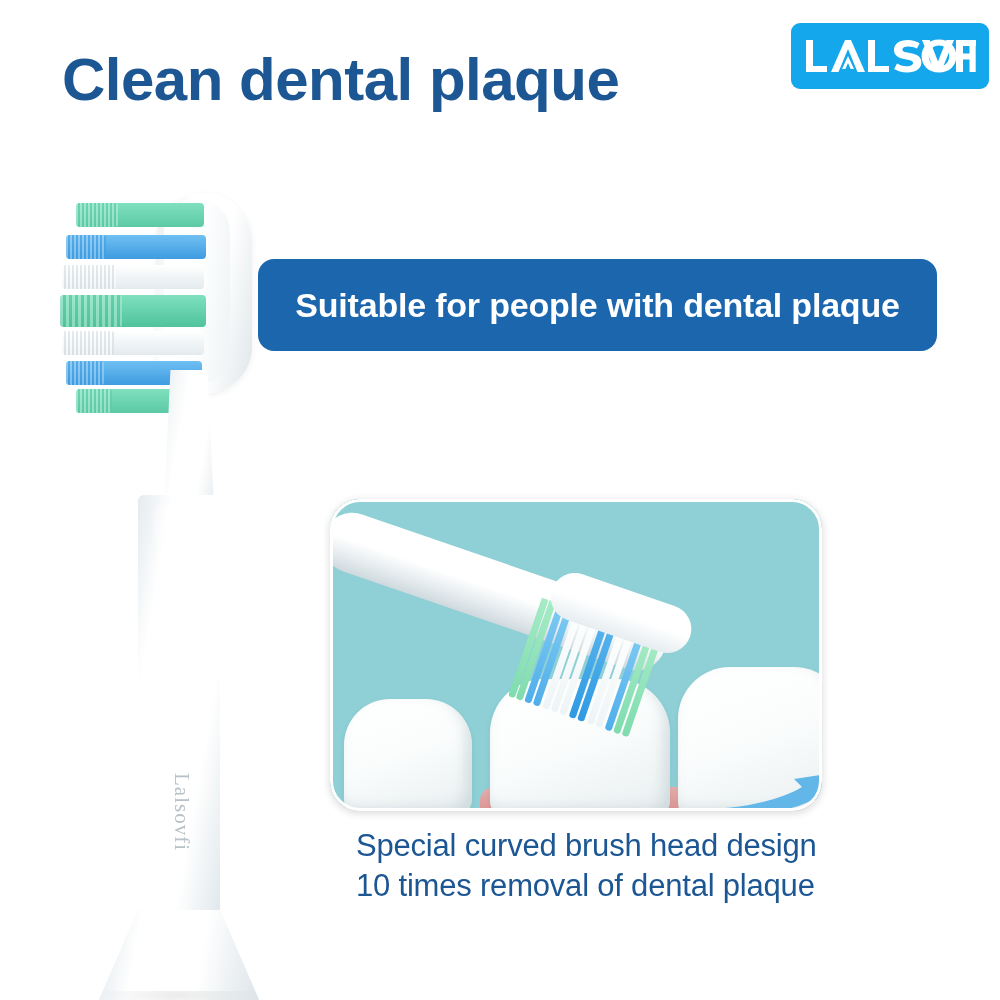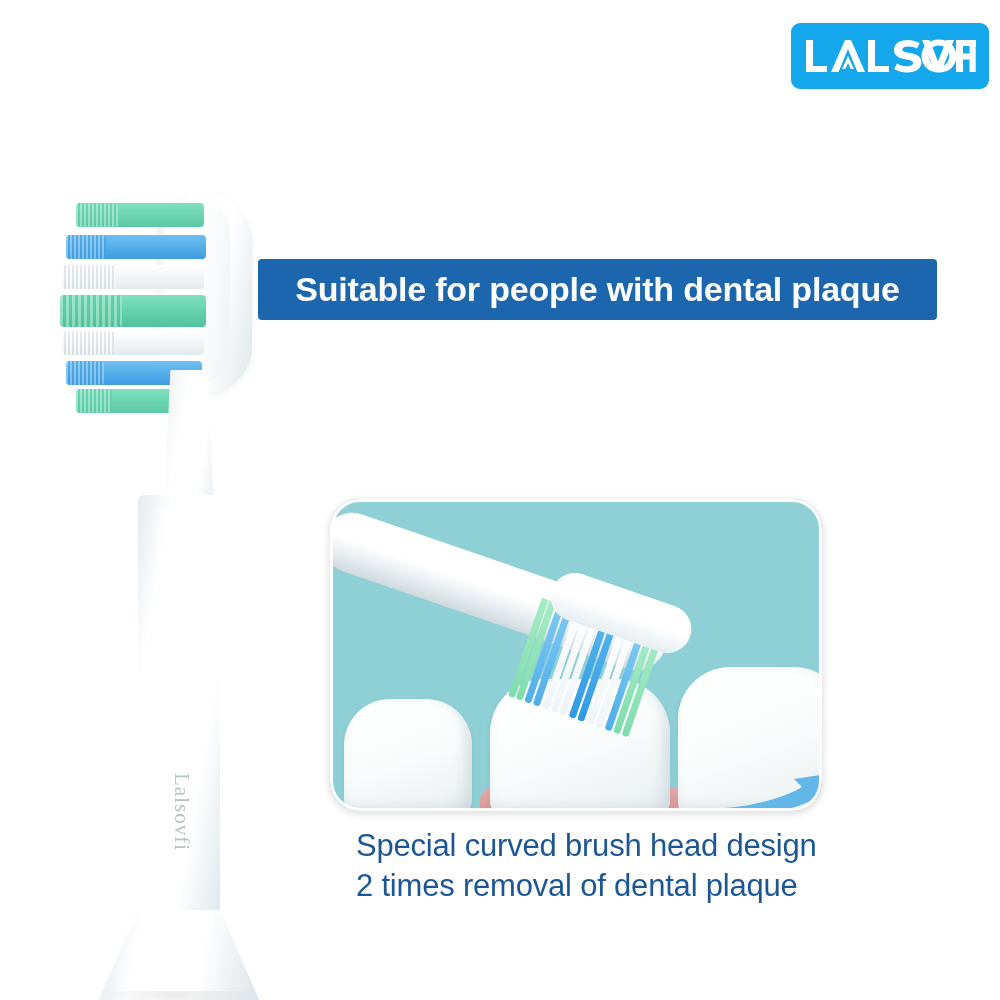--- a/index.html
+++ b/index.html
@@ -26,23 +26,23 @@
     position:absolute;left:62px;top:48px;
     font-size:60px;line-height:1.05;
     font-weight:700;
     letter-spacing:-0.5px;
     color:#1C5693;
     white-space:nowrap;
   }
 
   
   .pill{
-    position:absolute;left:258px;top:259px;width:679px;height:61px;
+    position:absolute;left:258px;top:259px;width:679px;height:92px;
     background:#1C66AE;
-    border-radius:4px;
+    border-radius:16px;
     display:flex;align-items:center;justify-content:center;
   }
   .pill-text{
     color:#ffffff;font-size:34px;font-weight:700;letter-spacing:-0.2px;
     white-space:nowrap;
   }
 
   
   .brush{position:absolute;left:40px;top:165px;width:230px;height:760px;}
 
@@ -188,20 +188,21 @@
 
         <path d="M150 4 h7.6 l8.4 21.6 L174.4 4 H182 l-13 32 h-6 Z" transform="translate(-32,0)"></path>
 
         <path d="M152 4 h20 v6 h-13 v7.4 h11.6 v6 H159 V36 h-7 Z"></path>
 
         <path d="M166 4 h6.2 v32 H166 Z" transform="translate(-0.5,0)"></path>
       </g>
     </svg>
   </div>
 
+  <div class="title" style="color: rgb(28, 86, 147);">Clean dental plaque</div>
 
   <div class="pill" style="background: rgb(28, 102, 174);">
     <span class="pill-text">Suitable for people with dental plaque</span>
   </div>
 
   <div class="brush">
 
     <div class="head"></div>
     <div class="head-inner"></div>
 
@@ -269,16 +270,16 @@
       <div class="ib" style="left:113px;background:linear-gradient(to bottom,#A6EBC6,#7FDCAE);"></div>
       <div class="ib" style="left:122px;background:linear-gradient(to bottom,#A6EBC6,#7FDCAE);"></div>
     </div>
 
     <div class="i-head"></div>
     <div class="inset-border"></div>
   </div>
 
   <div class="caption" style="color: rgb(28, 86, 147);">
     <div>Special curved brush head design</div>
-    <div>2 times removal of dental plaque</div>
+    <div>10 times removal of dental plaque</div>
   </div>
 
 </div>
 
 </body></html>

